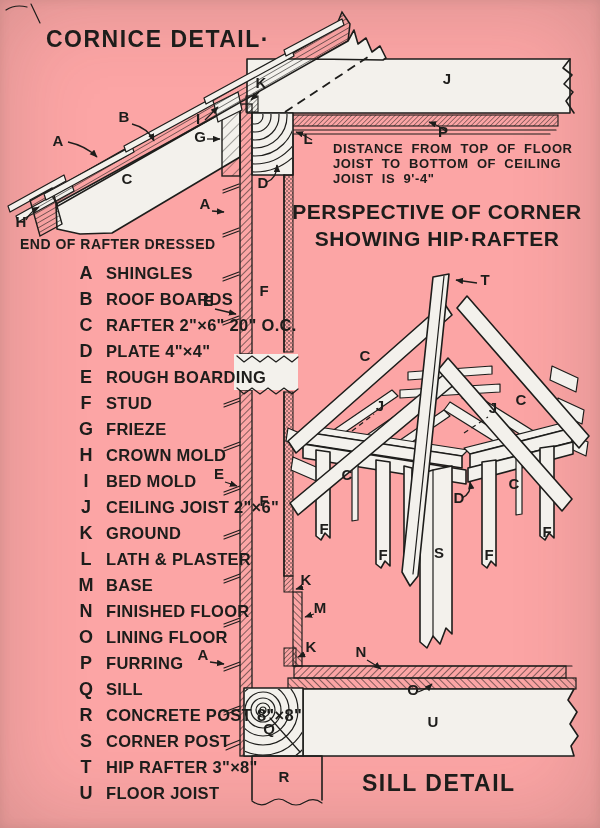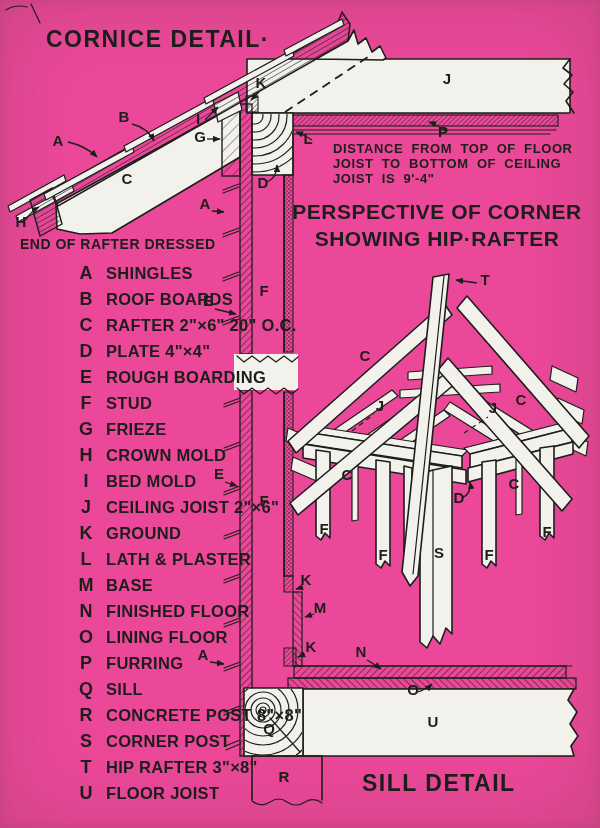--- a/index.html
+++ b/index.html
@@ -1,18 +1,18 @@
 <!DOCTYPE html>
 <html><head>
 <meta charset="utf-8">
 <style>
   html,body{margin:0;padding:0;background:#d8d6d0;}
   .page{
     position:relative;width:600px;height:828px;margin:0 auto;
-    background:#ec4899;
+    background:#fca5a5;
     box-shadow:inset 0 0 90px rgba(60,55,45,.20), inset 0 0 12px rgba(60,55,45,.12);
     overflow:hidden;
   }
   svg{position:absolute;left:0;top:0;}
   text{
     font-family:"Liberation Sans","DejaVu Sans",sans-serif;
     fill:#1d1d1b;
   }
   .t-big{font-size:23px;font-weight:bold;letter-spacing:1.5px;}
   .t-mid{font-size:21px;font-weight:bold;letter-spacing:.5px;text-anchor:middle;}

